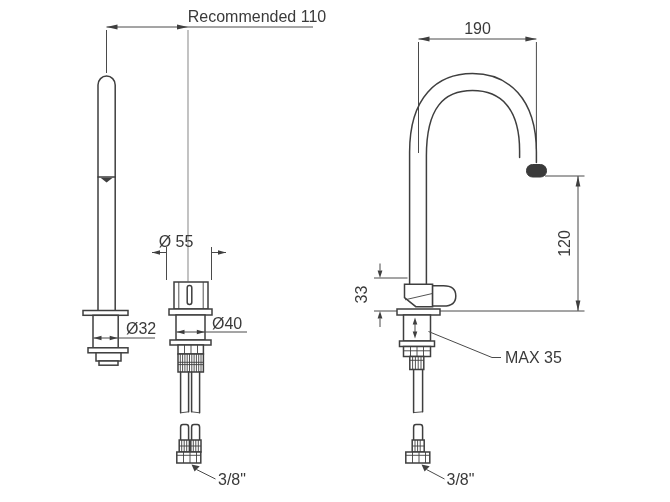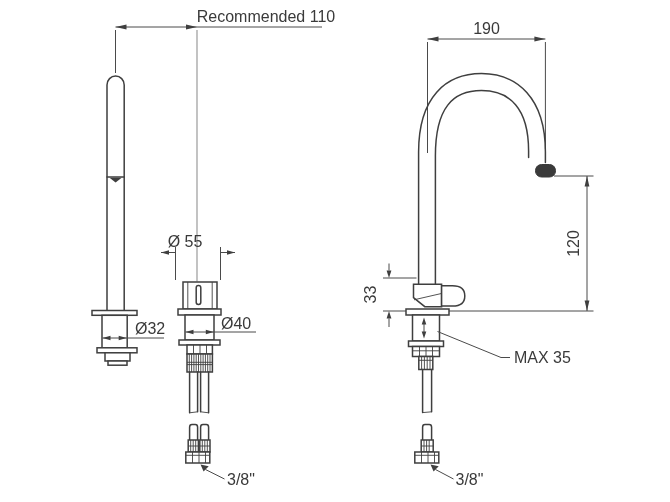--- a/index.html
+++ b/index.html
@@ -1,16 +1,16 @@
 <!DOCTYPE html>
 <html><head>
 <meta charset="utf-8">
 <style>
   html,body{margin:0;padding:0;background:#ffffff;width:670px;height:502px;overflow:hidden;}
-  .stage{position:relative;width:538px;height:502px;background:#fff;padding-left:9px;}
+  .stage{position:relative;width:538px;height:502px;background:#fff;}
   svg{display:block;}
   .ol{stroke:#3f3f3f;stroke-width:1.5;fill:none;stroke-linecap:round;}
   .olf{stroke:#3f3f3f;stroke-width:1.5;fill:#ffffff;}
   .dl{stroke:#4a4a4a;stroke-width:1;fill:none;}
   .cl{stroke:#9a9a9a;stroke-width:1.2;fill:none;}
   .th{stroke:#3f3f3f;stroke-width:0.9;fill:none;}
   .ar{fill:#3f3f3f;stroke:none;}
   .blk{fill:#3a3a3a;stroke:#3a3a3a;}
   text{font-family:"Liberation Sans", sans-serif;font-size:16px;fill:#3a3a3a;}
 </style>

